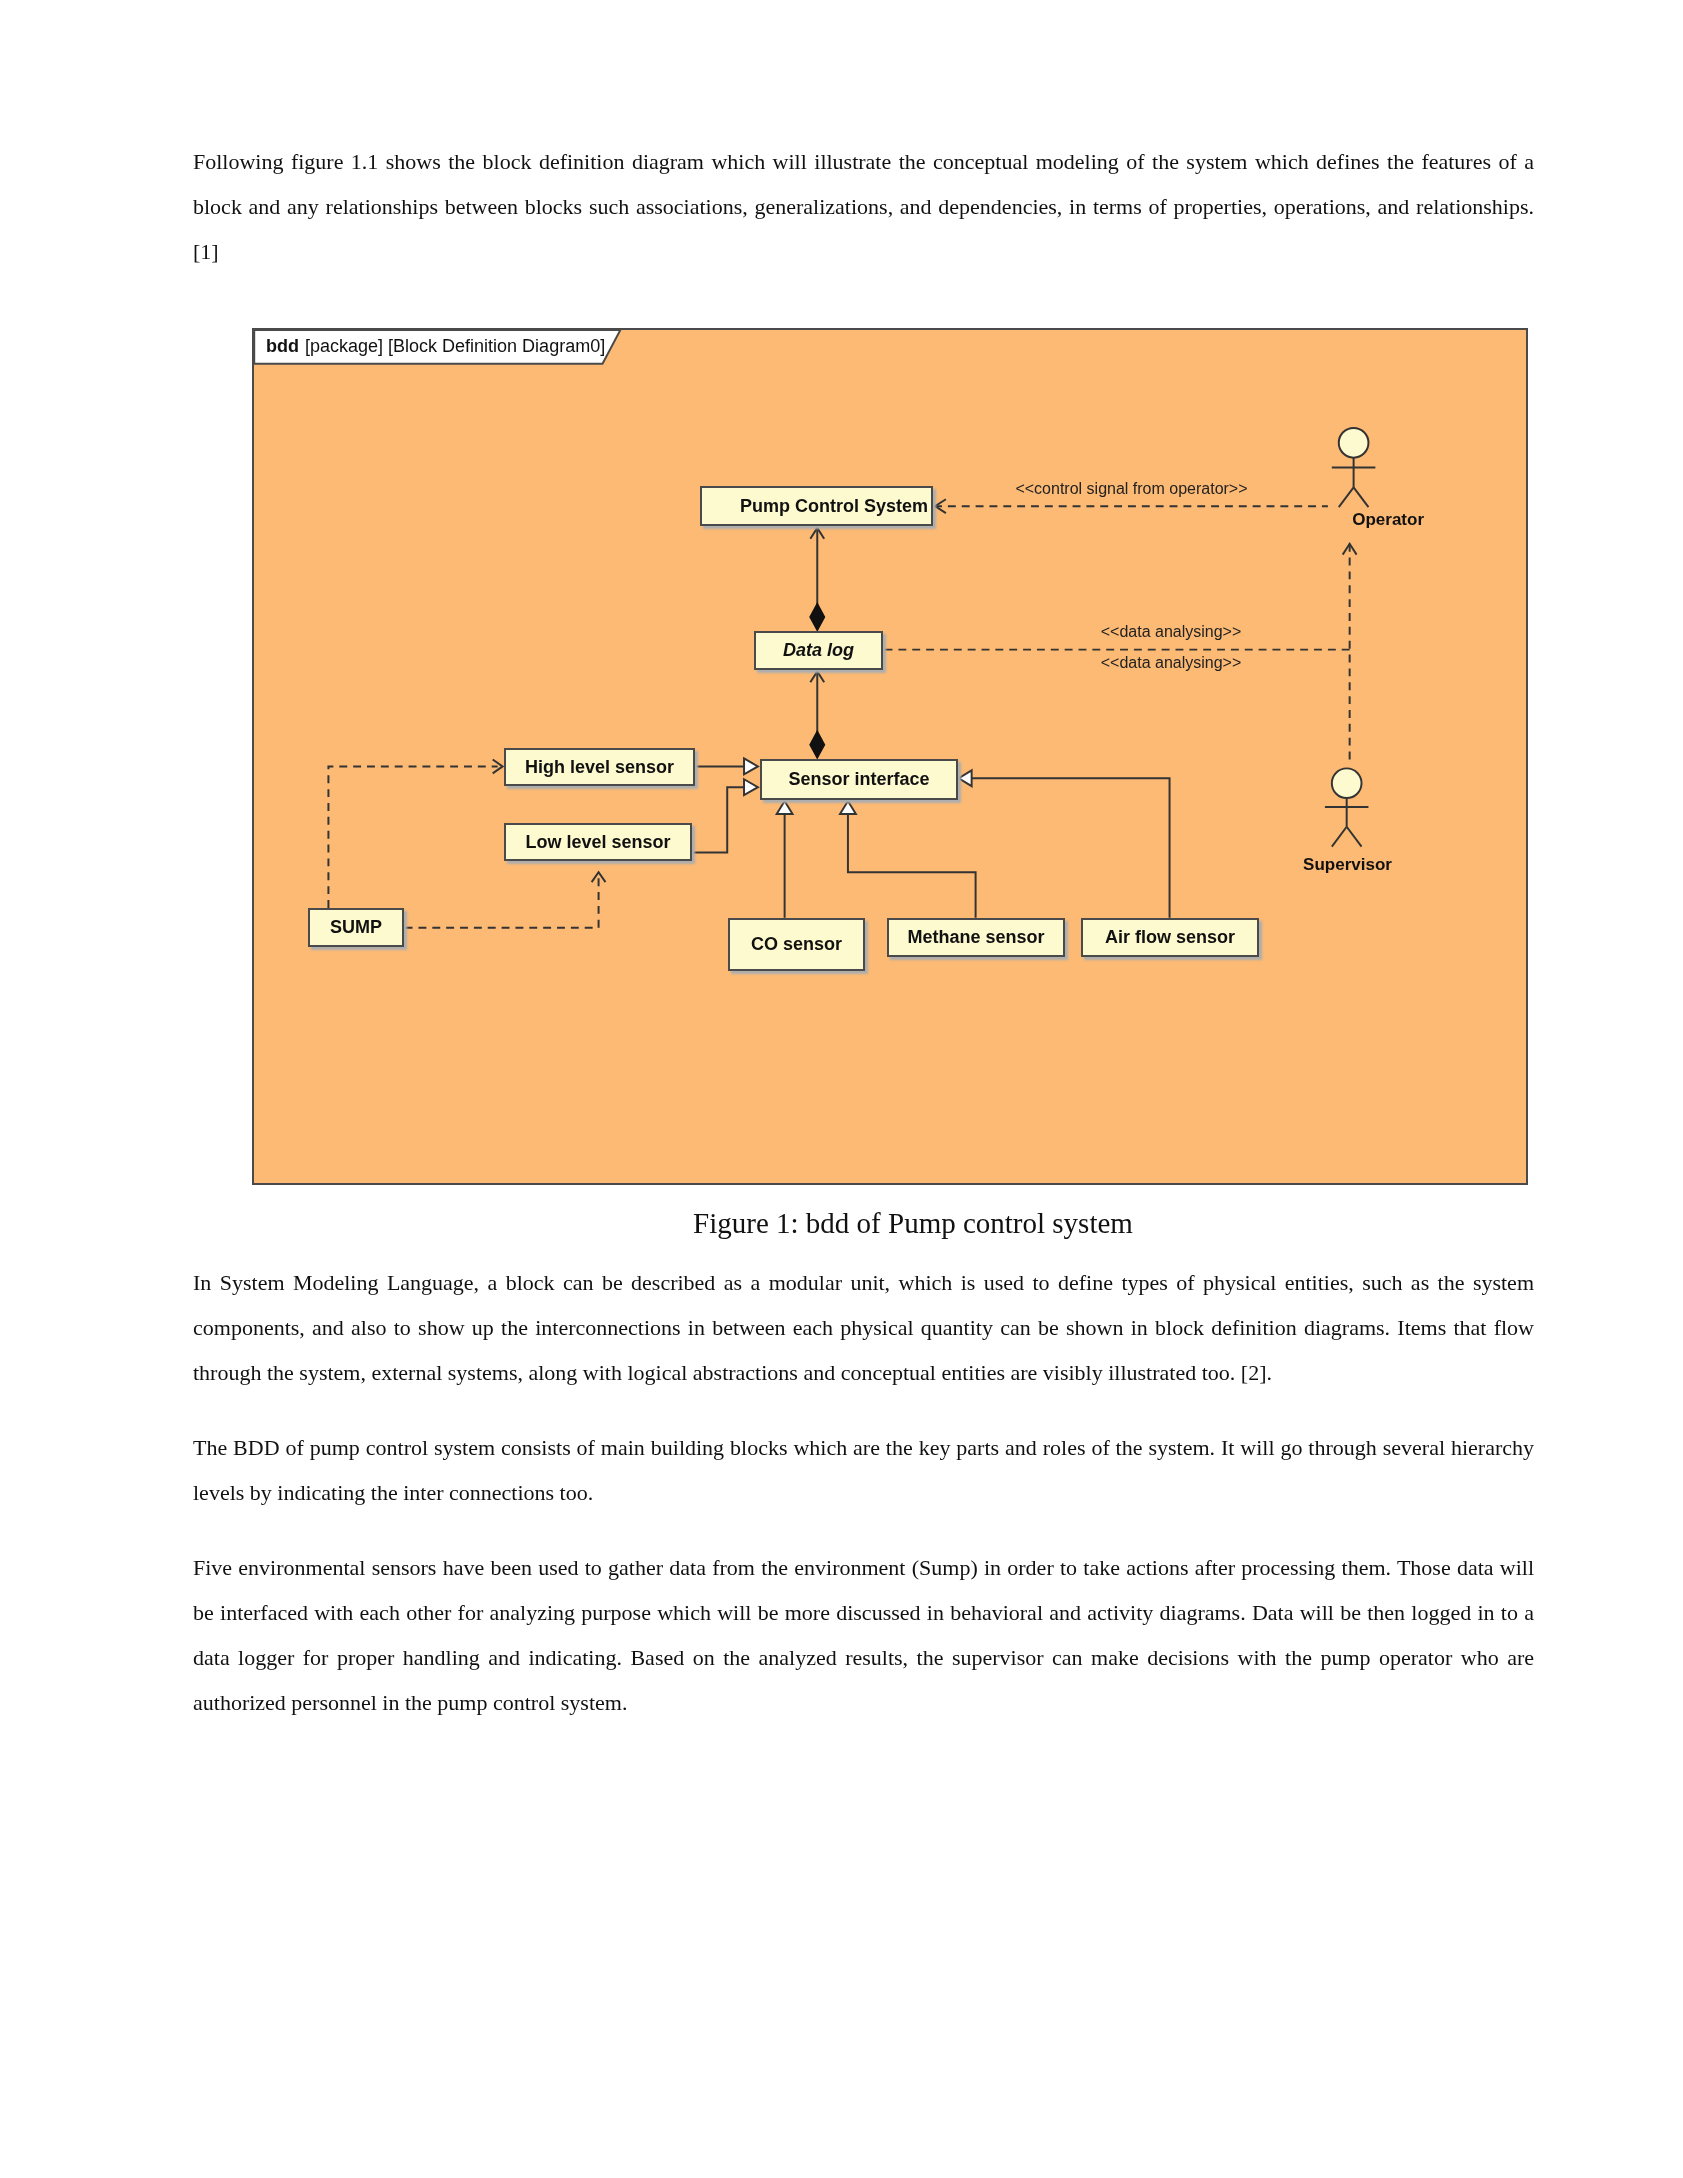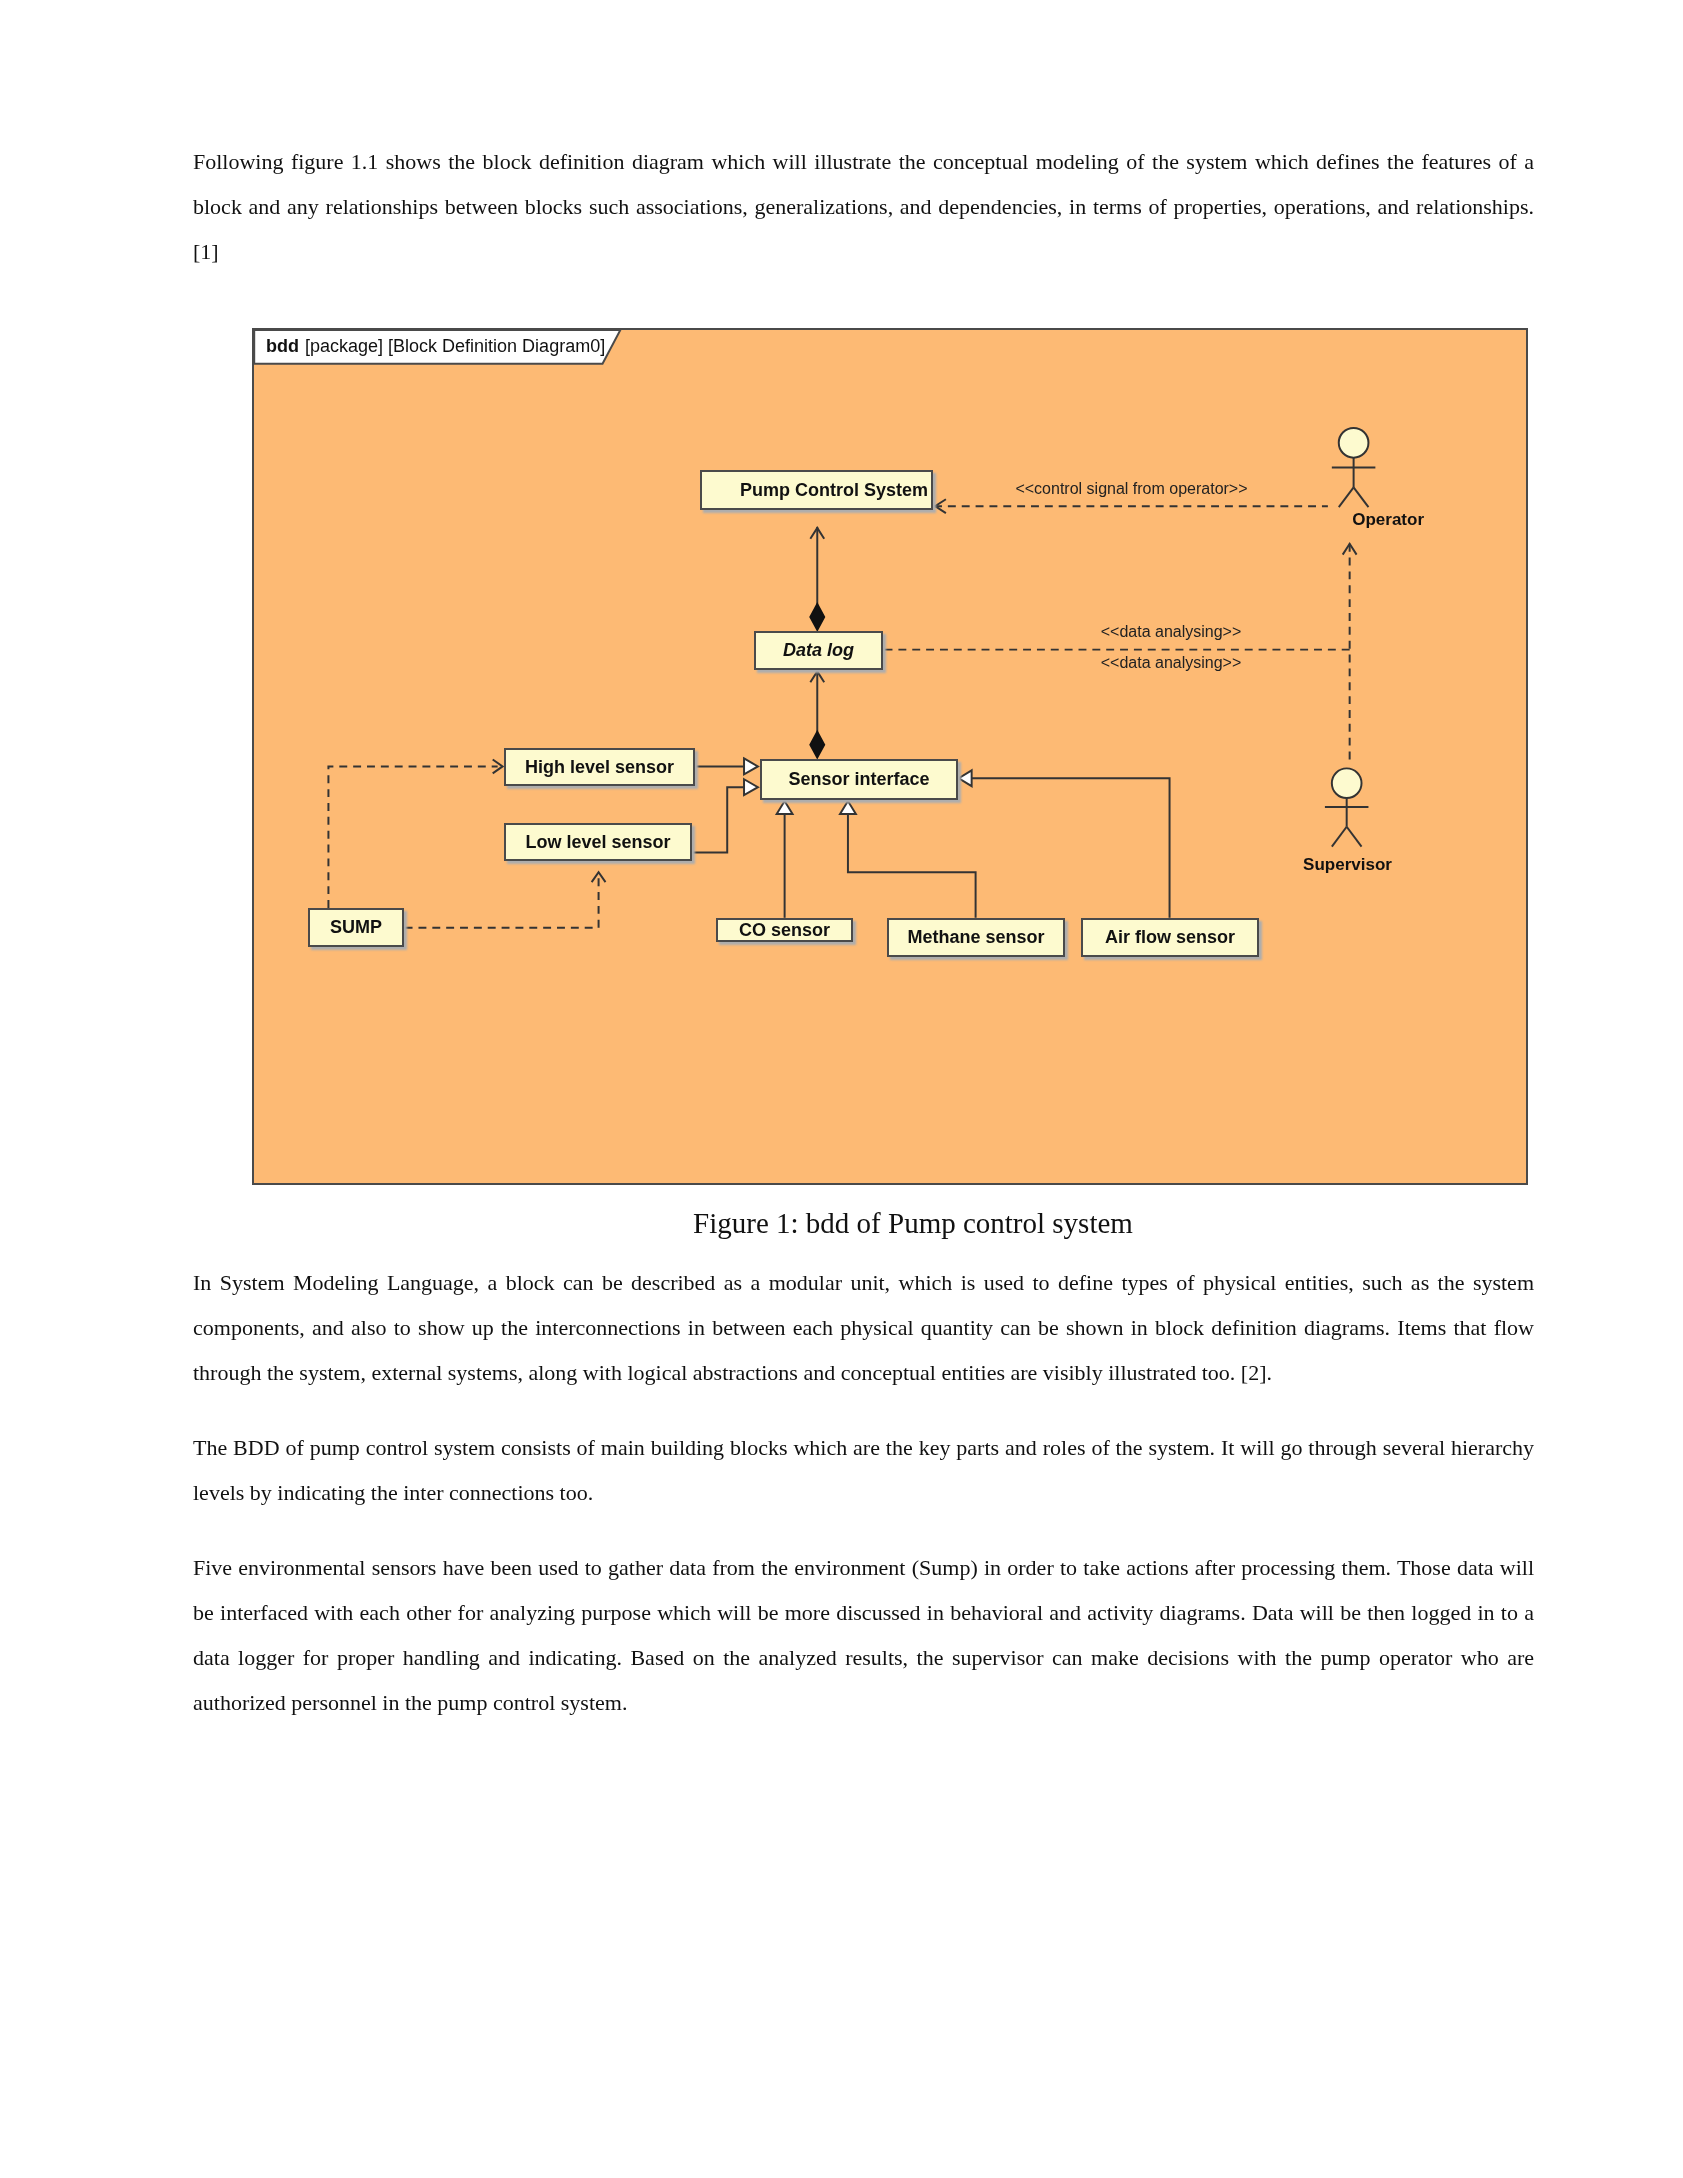--- a/index.html
+++ b/index.html
@@ -41,27 +41,27 @@
   .block{
     position:absolute;
     background:#fdfacf;
     border:2px solid #4a4a4a;
     box-shadow:3px 3px 2px #adadad;
     display:flex;align-items:center;justify-content:center;
     font-family:"Liberation Sans", sans-serif;
     font-size:18px;font-weight:bold;color:#111;
     box-sizing:border-box;text-align:center;
   }
-  .b-pcs     {left:446px;top:140px;width:233px;height:40px;padding-left:35px;}
+  .b-pcs     {left:446px;top:156px;width:233px;height:40px;padding-left:35px;}
   .b-datalog {left:500px;top:301px;width:129px;height:39px;font-style:italic;}
   .b-si      {left:506px;top:429px;width:198px;height:41px;}
   .b-hls     {left:250px;top:418px;width:191px;height:38px;}
   .b-lls     {left:250px;top:493px;width:188px;height:38px;}
   .b-sump    {left:54px; top:578px;width:96px; height:39px;}
-  .b-co      {left:462px;top:588px;width:137px;height:24px;text-align:right;}
+  .b-co      {left:474px;top:588px;width:137px;height:53px;text-align:right;}
   .b-methane {left:633px;top:588px;width:178px;height:39px;}
   .b-afs     {left:827px;top:588px;width:178px;height:39px;}
   .edge-label{
     position:absolute;
     font-family:"Liberation Sans", sans-serif;
     font-size:16px;color:#222;text-align:center;white-space:nowrap;
   }
   .l-control{left:709px;top:150px;width:337px;}
   .l-da1{left:798px;top:293px;width:238px;}
   .l-da2{left:798px;top:324px;width:238px;}

